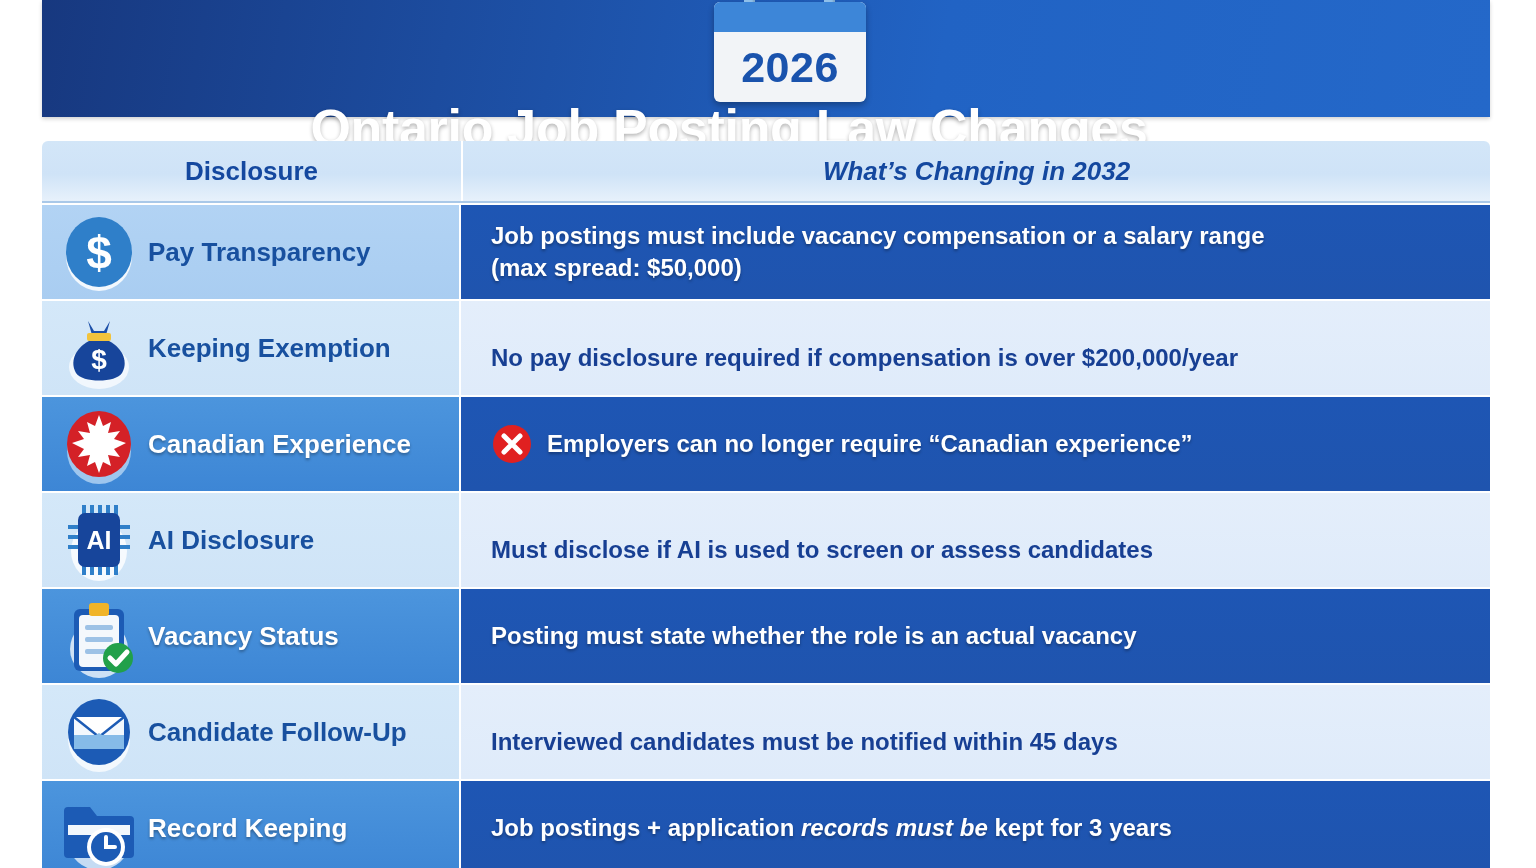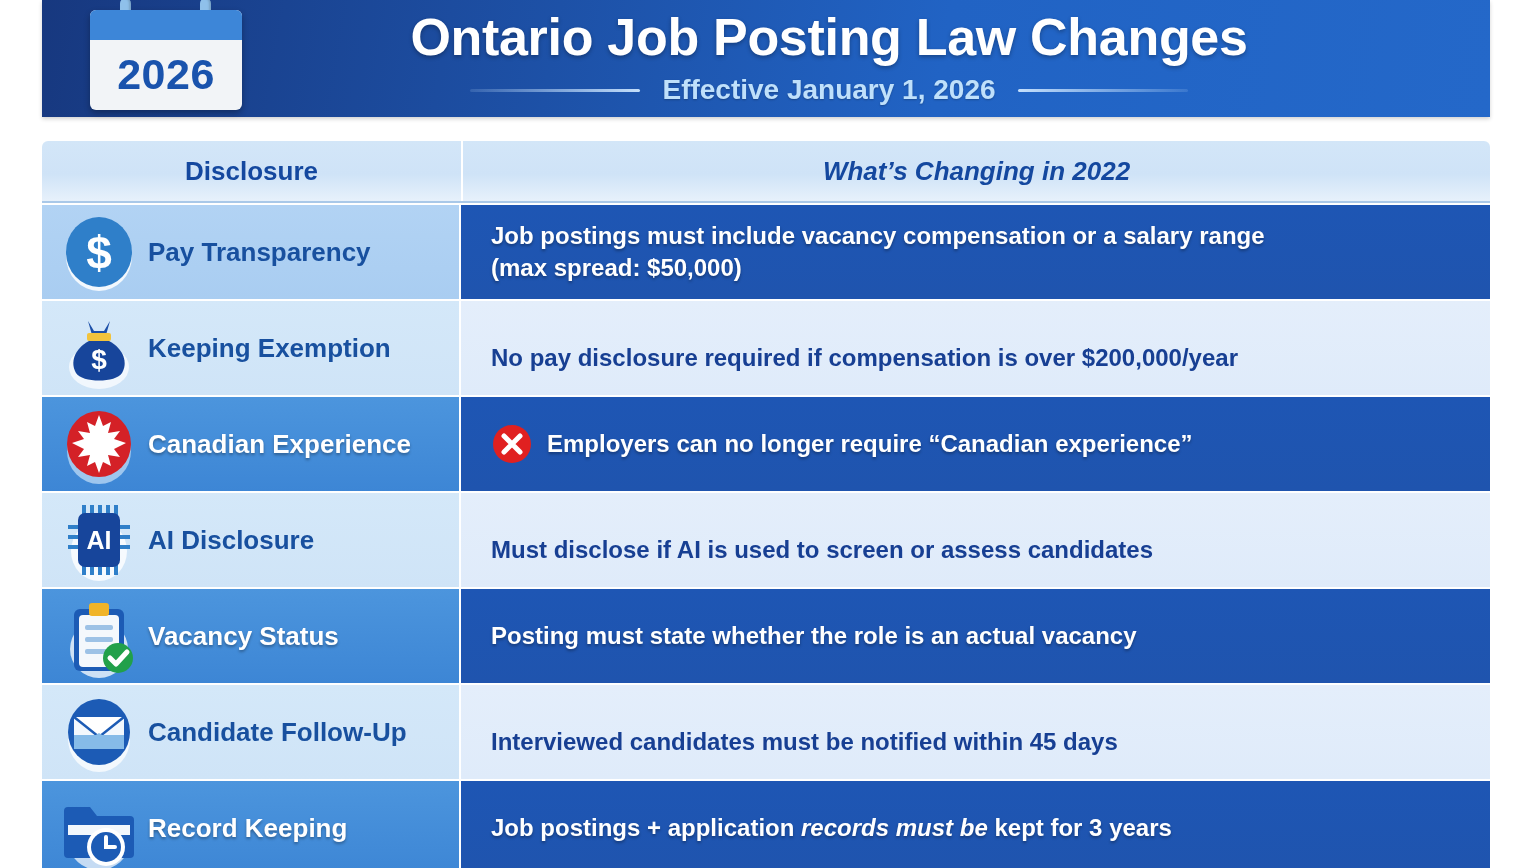--- a/index.html
+++ b/index.html
@@ -9,20 +9,21 @@
     overflow:hidden;
   }
   .page{position:relative;width:1536px;height:868px;}
 
   
   .banner{
     position:absolute;left:42px;top:0;width:1448px;height:117px;
     background:linear-gradient(100deg,#17387f 0%,#1c4c9f 28%,#2163c4 62%,#2468c9 100%);
     display:flex;align-items:center;
     box-shadow:0 2px 4px rgba(0,0,0,.18);
+    flex-direction:column;
   }
   .cal-wrap{margin-left:48px;margin-top:2px;flex:0 0 auto;}
   .calendar{
     position:relative;width:152px;height:100px;
     background:#f2f4f7;border-radius:6px;
     box-shadow:0 3px 6px rgba(0,0,0,.30);
   }
   .cal-top{
     position:absolute;left:0;top:0;width:152px;height:30px;
     background:#3d86d8;border-radius:6px 6px 0 0;
@@ -136,21 +137,21 @@
 
   </div>
 
   <div class="table">
 
     <div class="thead">
       <div class="th-left">
         <span>Disclosure</span>
       </div>
       <div class="th-right">
-        <span>What’s Changing in 2022</span>
+        <span>What’s Changing in 2032</span>
       </div>
     </div>
 
     <div id="rows-container">
         <div class="row dark r1">
           <div class="cell-label">
             <div class="icon">
               <svg viewBox="0 0 86 86" xmlns="http://www.w3.org/2000/svg">
     <ellipse cx="43" cy="47" rx="33" ry="35" fill="#ffffff" opacity=".85"></ellipse>
     <ellipse cx="43" cy="43" rx="33" ry="35" fill="#2f7fc9"></ellipse>

